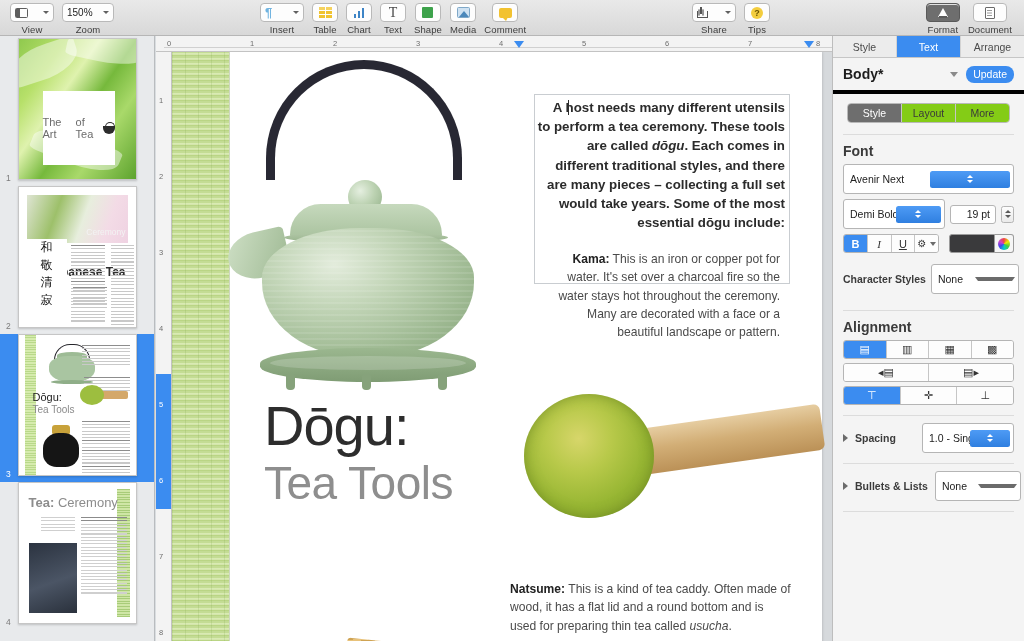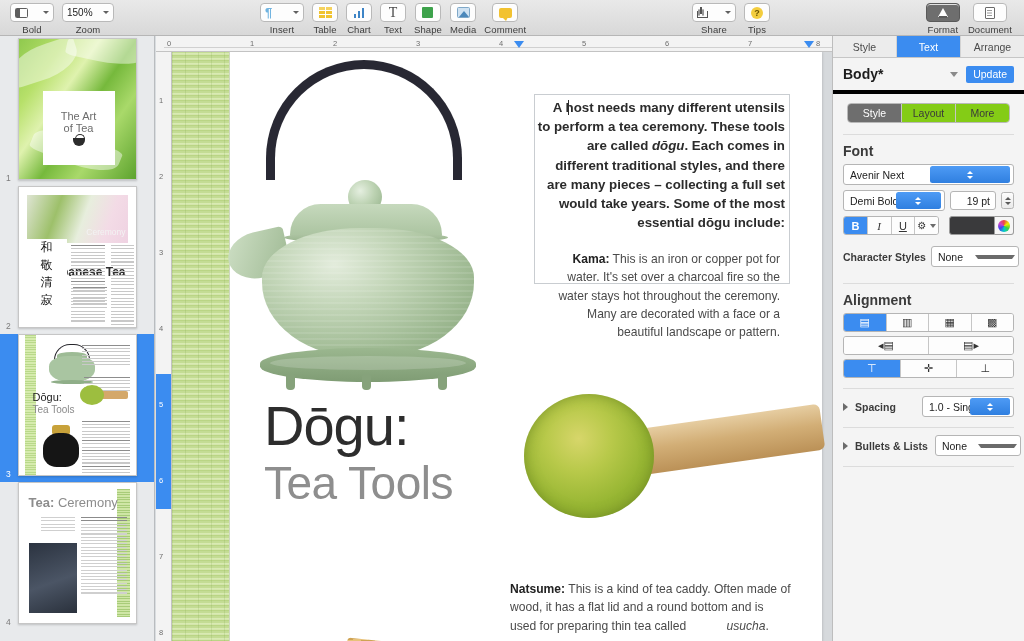--- a/index.html
+++ b/index.html
@@ -69,21 +69,21 @@
     position:relative; overflow:hidden; box-shadow:0 1px 2px rgba(0,0,0,.18);
   }
   .thumb-num { position:absolute; left:6px; bottom:3px; font-size:8.5px; color:#7b7b7b; }
   .thumb-row.sel .thumb-num { color:#fff; }
 
   
   .t1-bg{position:absolute;inset:0;background:
      linear-gradient(125deg,#8fc94e 0%,#b7e06a 22%,#dff2ae 38%,#76b93c 55%,#a9d96a 72%,#5da32e 100%);}
   .t1-leaf{position:absolute;background:rgba(255,255,255,.45);border-radius:60% 10% 60% 10%;}
   .t1-card{position:absolute;left:24px;top:52px;width:72px;height:74px;background:#fff;
-     display:flex;flex-direction:column;align-items:center;justify-content:center;}
+     display:flex;flex-direction:row;align-items:center;justify-content:center;}
   .t1-card span{font-size:11px;color:#6c6c6c;line-height:12px;font-family:"Liberation Sans",sans-serif;}
   .t1-pot{width:12px;height:8px;background:#2c2c2c;border-radius:0 0 6px 6px;margin-top:4px;position:relative;}
   .t1-pot:before{content:"";position:absolute;left:2px;top:-4px;width:8px;height:5px;border:1.4px solid #2c2c2c;border-bottom:none;border-radius:5px 5px 0 0;}
 
   
   .t2-img{position:absolute;left:8px;top:8px;right:8px;height:48px;
      background:linear-gradient(110deg,#dfe5d4 0%,#9dc06a 30%,#e7eedd 55%,#f3dbe6 78%,#efd2e2 100%);}
   .t2-title{position:absolute;right:10px;top:30px;font-size:12px;font-weight:bold;color:#2e2e2e;margin-top:48px;}
   .t2-sub{position:absolute;right:10px;top:40px;font-size:8.5px;color:#f3f3f3;}
   .t2-kanji{position:absolute;left:8px;top:52px;width:40px;height:70px;background:#fff;
@@ -211,52 +211,52 @@
   .doc-text { position:absolute; color:#3a3a3a; }
   #intro-text {
     left:365px; top:46px; width:248px;
     font-size:13.3px; line-height:19.2px; font-weight:bold; color:#2b2b2b; text-align:right;
   }
   #intro-text em { font-style:italic; }
   #kama-text { left:372px; top:198px; width:236px; font-size:12.1px; line-height:18.3px; text-align:right; color:#4a4a4a; }
   #kama-text b { color:#222;margin-top:16px; }
   #natsume-text { left:338px; top:528px; width:282px; font-size:12.1px; line-height:18.3px; color:#4a4a4a; }
   #natsume-text b { color:#222; }
-  #natsume-text i { font-style:italic;margin-left:37px; }
+  #natsume-text i { font-style:italic; }
 
   #text-caret { position:absolute; left:396px; top:48px; width:1px; height:15px; background:#2b2b2b; }
   .tb-sel-border { position:absolute; left:362px; top:42px; width:256px; height:190px; border:1px solid #c9cdd1; }
 
   
   #inspector {
     position:absolute; right:0; top:36px; width:192px; height:605px;
     background:#f4f4f4; border-left:1px solid #bdbdbd;
   }
   #insp-tabs { display:flex; height:22px; background:#ececec; border-bottom:1px solid #c6c6c6; }
   .insp-tab { flex:1; display:flex; align-items:center; justify-content:center; font-size:10.5px;
     color:#4b4b4b; border-right:1px solid #d3d3d3; }
   .insp-tab:last-child{border-right:none;}
   .insp-tab.active { background:#3b8cf0; color:#fff; }
   #style-row { height:36px; display:flex; align-items:center; padding:0 10px; border-bottom:4px solid #000000; }
   #style-name { font-size:14px; font-weight:bold; color:#1d1d1d; flex:1; }
   .tri-down { width:0;height:0;border-left:4.5px solid transparent;border-right:4.5px solid transparent;
     border-top:5.5px solid #8a8a8a; margin-right:8px; }
-  #update-btn { background:#3b8cf0; color:#fff; font-size:10.5px; border-radius:2px;
+  #update-btn { background:#3b8cf0; color:#fff; font-size:10.5px; border-radius:8px;
     padding:3px 7px; line-height:11px;text-align:center; }
   #seg-row { padding:9px 14px 0 14px; }
   .segbar { display:flex; border:1px solid #b9b9b9; border-radius:4px; overflow:hidden; height:20px; background:#fff; }
   .seg { flex:1; display:flex; align-items:center; justify-content:center; font-size:10.5px; color:#3a3a3a;
     border-right:1px solid #c6c6c6; background:#84cc16; }
   .seg:last-child { border-right:none; }
   .seg.on { background:#6e6e6e; color:#fff; }
   .sec-div { height:1px; background:#dcdcdc; margin:11px 10px 0 10px; }
   .sec-title { font-size:14px; font-weight:bold; color:#3b3b3b; padding:8px 10px 5px 10px; }
   .ctrl-row { padding:0 10px 5px 10px; display:flex; gap:5px; align-items:center; }
   .popup {
-    flex:1; height:21px; background:#fff; border:1px solid #b5b5b5; border-radius:3px;
+    flex:1; height:30px; background:#fff; border:1px solid #b5b5b5; border-radius:3px;
     display:flex; align-items:center; padding:0 3px 0 6px; font-size:10.5px; color:#222;
   }
   .popup span { flex:1; white-space:nowrap; overflow:hidden; }
   .stepper {
     width:13px; height:17px; border-radius:2.5px; background:linear-gradient(to bottom,#4e9bf5,#2f7fe0);
     display:flex; flex-direction:column; align-items:center; justify-content:center; gap:2px; flex:none;
   }
   .stepper i { width:0;height:0;border-left:3px solid transparent;border-right:3px solid transparent; }
   .stepper i.up { border-bottom:3.5px solid #fff; }
   .stepper i.dn { border-top:3.5px solid #fff; }
@@ -290,21 +290,21 @@
 <body>
 
 <div id="toolbar">
 
   <div class="tb-group" style="left:6px;">
     <div class="tb-item">
       <div class="tb-btn wide">
           <span class="pane-ico"></span>
           <span class="chev"></span>
         </div>
-      <div class="tb-lbl">Bold</div>
+      <div class="tb-lbl">View</div>
     </div>
     <div class="tb-item">
       <div class="tb-btn wide" style="min-width:52px;">
           <span style="font-size:10px;color:#222;">150%</span>
           <span class="chev"></span>
         </div>
       <div class="tb-lbl">Zoom</div>
     </div>
   </div>
 

